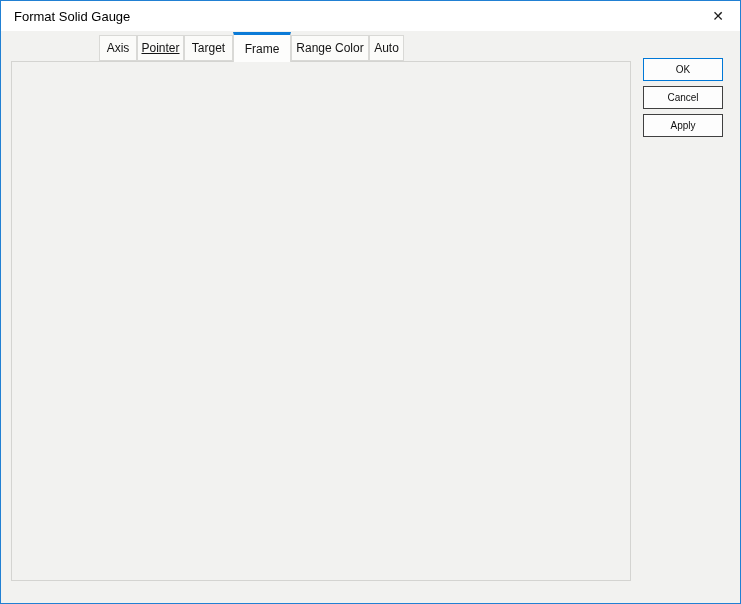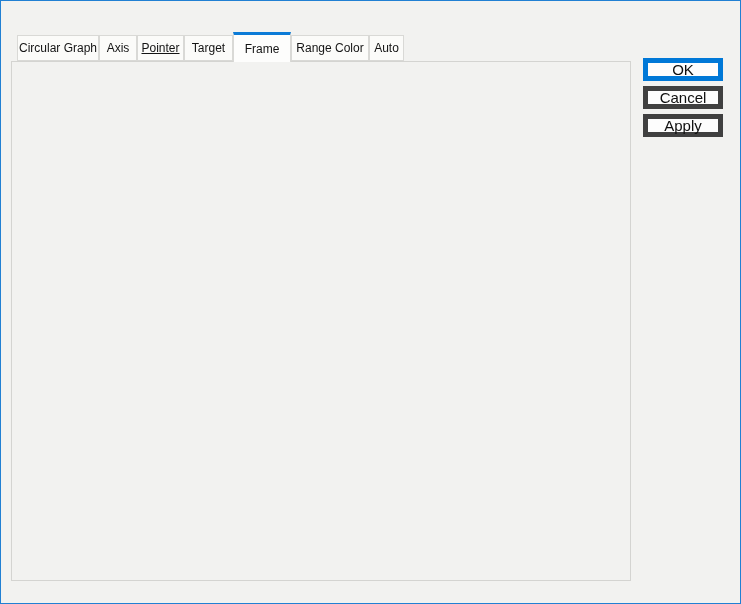--- a/index.html
+++ b/index.html
@@ -52,31 +52,36 @@
   .radio.checked::after{content:"";position:absolute;left:2px;top:2px;right:2px;bottom:2px;border-radius:50%;background:#1583d5;}
   .check-item{position:absolute;display:flex;align-items:center;gap:6px;}
   .checkbox{width:15px;height:15px;border:1px solid #9a9a97;background:#fff;flex:0 0 auto;}
   .combo-box{position:absolute;height:22px;display:flex;align-items:center;gap:2px;}
   .combo-main{height:22px;background:#fff;border:1px solid #adadaa;display:flex;align-items:center;padding:0 3px;gap:1px;overflow:hidden;white-space:nowrap;}
   .combo-arrow{width:22px;height:22px;border:1px solid #c6c6c3;background:linear-gradient(#f7f7f5,#e9e9e6);
     display:flex;align-items:center;justify-content:center;}
   
   .sample-inner{position:absolute;left:4px;top:9px;width:182px;height:428px;background:#fdfdfb;border:1px solid #e6e6e3;}
   
-  .abtn{position:absolute;left:642px;width:80px;height:23px;background:#fdfdfd;border:5px solid #404040;
-    display:flex;align-items:center;justify-content:center;font-size:15px;color:#0f0f0f;}
+  .abtn{position:absolute;left:642px;width:80px;height:23px;background:#fdfdfd;border:1px solid #404040;
+    display:flex;align-items:center;justify-content:center;font-size:10px;color:#0f0f0f;}
   .abtn.primary{border-color:#0078d7;}
 </style>
 </head>
 <body>
 
 <div class="dialog">
 
-
-  <div class="tab" style="left:16px;width:82px;">Circular Graph</div>
+  <div class="titlebar">
+    <span class="title">Format Solid Gauge</span>
+    <span class="close-btn">
+        <span>✕</span>
+      </span>
+  </div>
+
   <div class="tab" style="left:98px;width:38px;">Axis</div>
   <div class="tab" style="left:136px;width:47px;text-decoration:underline;">Pointer</div>
   <div class="tab" style="left:183px;width:49px;">Target</div>
   <div class="tab active" style="left:232px;width:58px;">Frame</div>
   <div class="tab" style="left:290px;width:78px;">Range Color</div>
   <div class="tab" style="left:368px;width:35px;">Auto</div>
 
   <div class="page"></div>
 
   <div class="group" style="left:25px;top:73px;width:387px;height:57px;">

